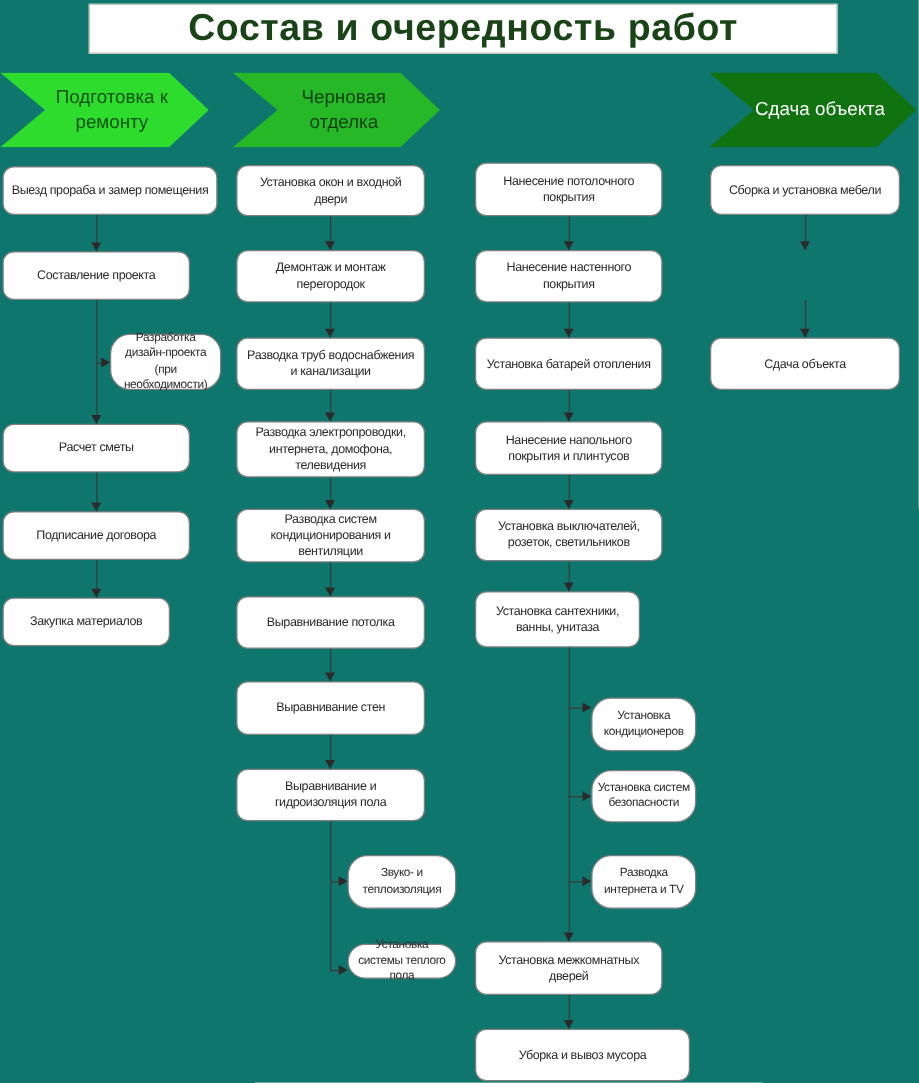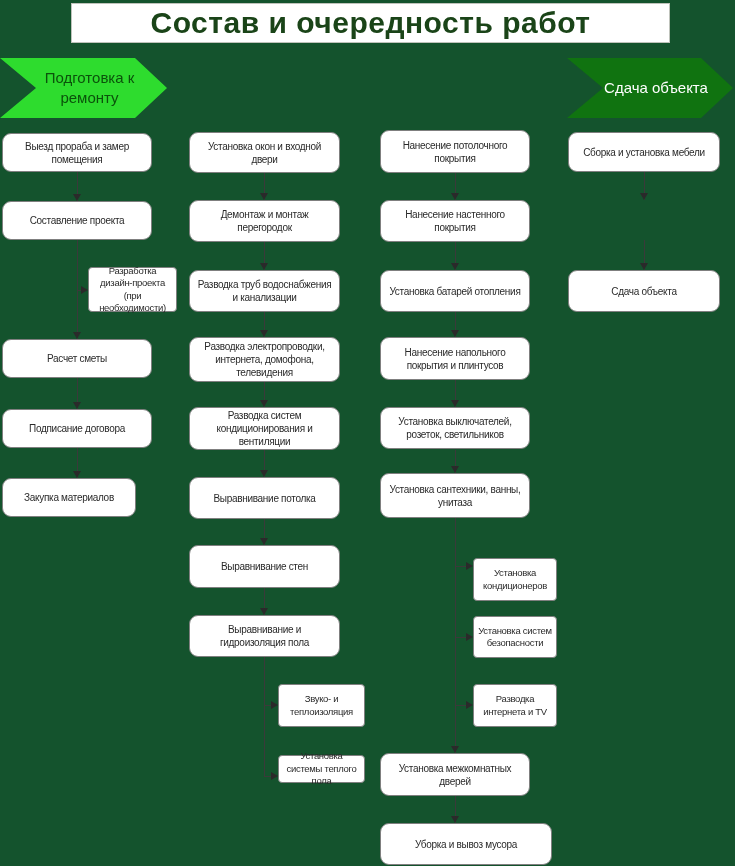--- a/index.html
+++ b/index.html
@@ -1,62 +1,65 @@
 <!DOCTYPE html>
 <html><head>
 <meta charset="utf-8">
 <style>
   * { margin:0; padding:0; box-sizing:border-box; }
   html,body { width:735px; height:866px; }
   body { position:relative; background:#ffffff; font-family:"Liberation Sans", sans-serif; overflow:hidden; }
-  .canvas { position:absolute; left:0; top:0; width:735px; height:866px; background:#14532d; }
+  .canvas { position:absolute; left:0; top:0; width:735px; height:866px; background:#0f766e; }
 
   .title-box { position:absolute; left:71px; top:3px; width:599px; height:40px;
     border:1px solid #bfc3bb; background:#ffffff;
     display:flex; align-items:center; justify-content:center; }
   .title-box span { font-size:30px; font-weight:bold; color:#1a4418; letter-spacing:0.5px; white-space:nowrap; }
 
   .phase { position:absolute; top:58px; height:60px;
     display:flex; align-items:center; justify-content:center;
     clip-path:polygon(0 0, calc(100% - 32px) 0, 100% 50%, calc(100% - 32px) 100%, 0 100%, 36px 50%); }
   .phase span { display:block; max-width:106px; text-align:center; font-size:15px; line-height:1.35; margin-left:12px; }
   .phase1 { left:0px;   width:167px; background:#2edc2e; } .phase1 span { color:#0b520b; }
   .phase2 { left:186px; width:166px; background:#27b827; } .phase2 span { color:#083f08; }
   .phase3 { left:371px; width:174px; background:#1fa01f; } .phase3 span { color:#ffffff; }
   .phase4 { left:567px; width:166px; background:#107310; } .phase4 span { color:#ffffff; }
 
   .node { position:absolute; background:#ffffff; border:1px solid #7f7f7f; border-radius:9px;
     display:flex; align-items:center; justify-content:center; text-align:center;
     font-size:10px; letter-spacing:-0.3px; line-height:1.3; color:#2a2a2a; padding:2px 4px; }
-  .node.small { font-size:9.5px; border-radius:4px; padding:2px 3px; }
+  .node.small { font-size:9.5px; border-radius:16px; padding:2px 3px; }
 
   .vline { position:absolute; width:1px; background:#3a3a3a; }
   .hline { position:absolute; height:1px; background:#3a3a3a; }
   .arrd { position:absolute; width:0; height:0;
     border-left:4px solid transparent; border-right:4px solid transparent; border-top:7px solid #2a2a2a; }
   .arrr { position:absolute; width:0; height:0;
     border-top:4px solid transparent; border-bottom:4px solid transparent; border-left:7px solid #2a2a2a; }
 </style>
 </head>
 <body>
 
 <div class="canvas">
 
   <div class="title-box">
     <span>Состав и очередность работ</span>
   </div>
 
   <div class="phase phase1">
     <span>Подготовка к ремонту</span>
   </div>
+  <div class="phase phase2">
+    <span>Черновая отделка</span>
+  </div>
   <div class="phase phase4">
     <span>Сдача объекта</span>
   </div>
 
-  <div class="node" style="left:2px;top:133px;width:150px;height:39px">
+  <div class="node" style="left:2px;top:133px;width:172px;height:39px">
       <span>Выезд прораба и замер помещения</span>
     </div>
   <div class="node" style="left:2px;top:201px;width:150px;height:39px">
       <span>Составление проекта</span>
     </div>
   <div class="node small" style="left:88px;top:267px;width:89px;height:45px">
       <span>Разработка дизайн-проекта (при необходимости)</span>
     </div>
   <div class="node" style="left:2px;top:339px;width:150px;height:39px">
       <span>Расчет сметы</span>
@@ -107,21 +110,21 @@
     </div>
   <div class="node" style="left:380px;top:270px;width:150px;height:42px">
       <span>Установка батарей отопления</span>
     </div>
   <div class="node" style="left:380px;top:337px;width:150px;height:43px">
       <span>Нанесение напольного покрытия и плинтусов</span>
     </div>
   <div class="node" style="left:380px;top:407px;width:150px;height:42px">
       <span>Установка выключателей, розеток, светильников</span>
     </div>
-  <div class="node" style="left:380px;top:473px;width:150px;height:45px">
+  <div class="node" style="left:380px;top:473px;width:132px;height:45px">
       <span>Установка сантехники, ванны, унитаза</span>
     </div>
   <div class="node small" style="left:473px;top:558px;width:84px;height:43px">
       <span>Установка кондиционеров</span>
     </div>
   <div class="node small" style="left:473px;top:616px;width:84px;height:42px">
       <span>Установка систем безопасности</span>
     </div>
   <div class="node small" style="left:473px;top:684px;width:84px;height:43px">
       <span>Разводка интернета и TV</span>

